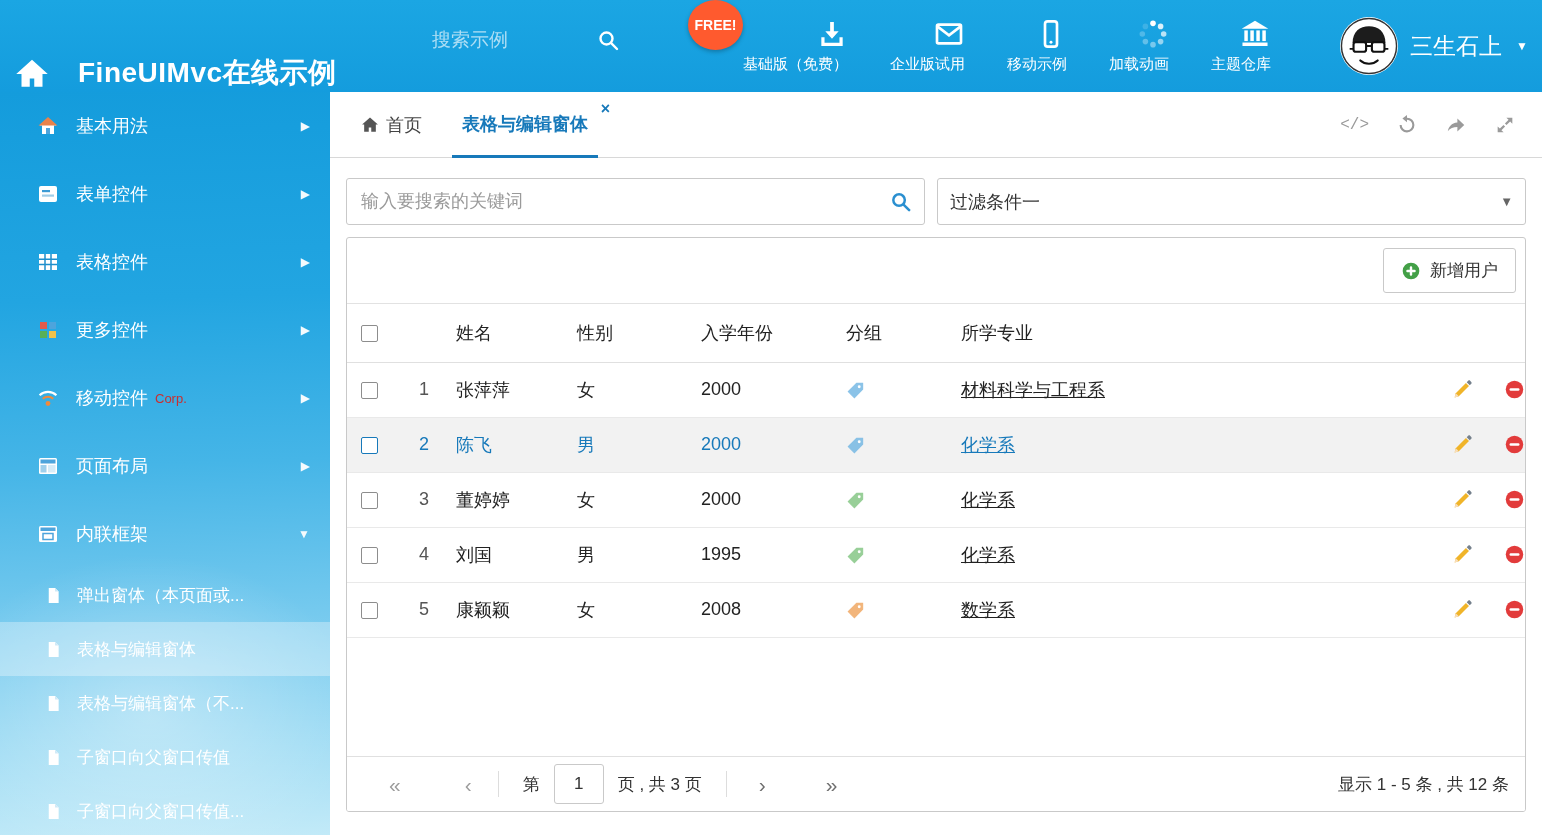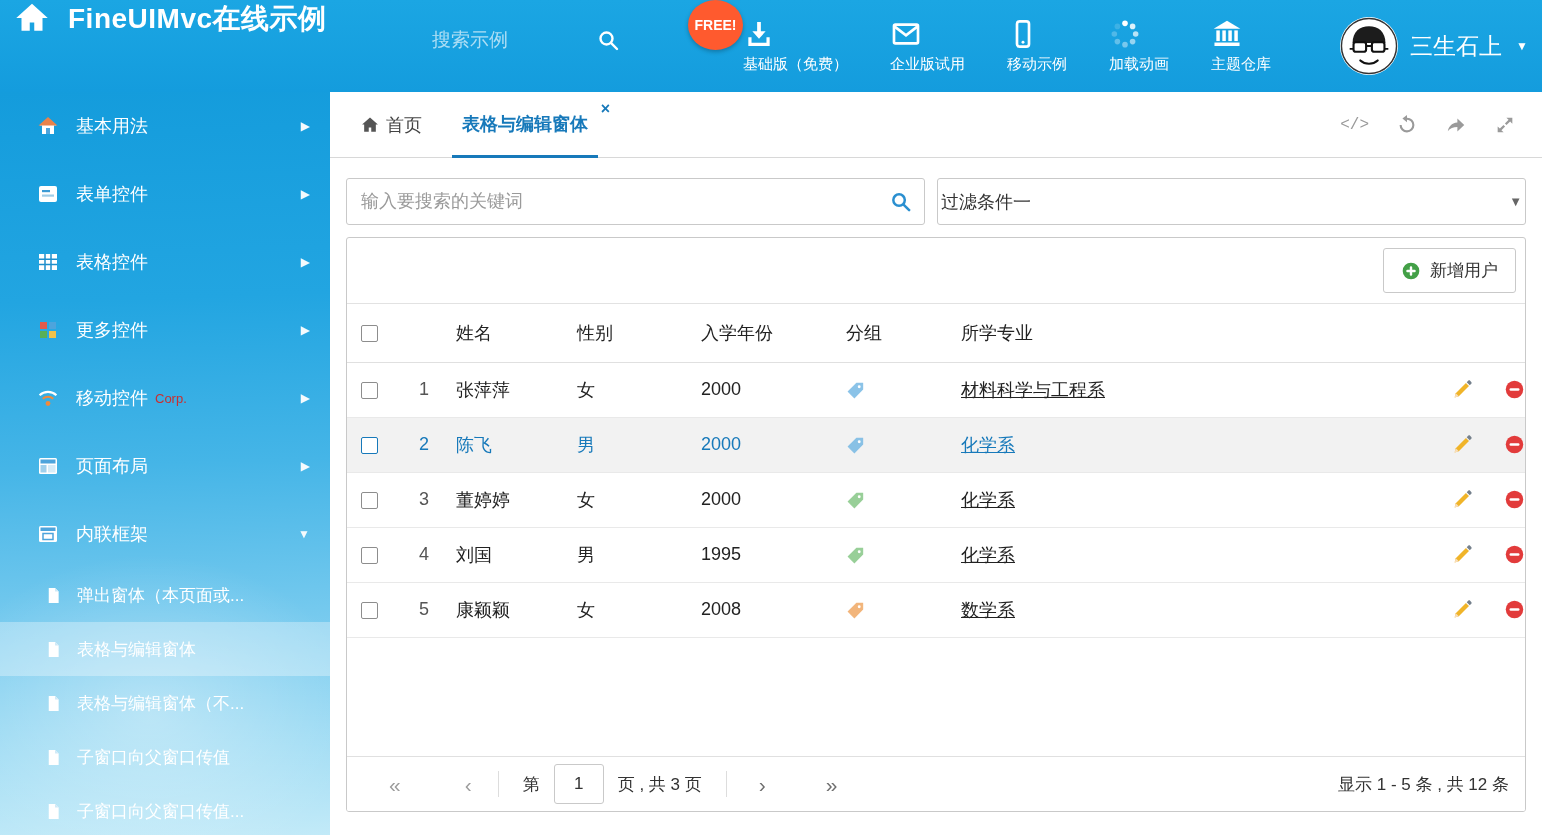--- a/index.html
+++ b/index.html
@@ -3,33 +3,33 @@
 <meta charset="utf-8">
 <style>
   *{box-sizing:border-box;margin:0;padding:0}
   html,body{width:1542px;height:835px}
   body{font-family:"Liberation Sans","DejaVu Sans",sans-serif;overflow:hidden;background:#fff}
   .app{position:relative;width:1542px;height:835px;overflow:hidden}
 
   
   .header{position:absolute;left:0;top:0;width:1542px;height:92px;
     background:linear-gradient(180deg,#1ba6e3 0%,#149cdd 100%);color:#fff;z-index:5}
-  .brand{position:absolute;left:14px;top:0;height:92px;display:flex;align-items:flex-start;gap:18px;cursor:pointer}
+  .brand{position:absolute;left:14px;top:0;height:92px;display:flex;align-items:flex-end;gap:28px;cursor:pointer}
   .brand .bicon{width:36px;height:36px;display:block}
   .brand-title{font-size:28px;font-weight:bold;letter-spacing:.5px}
   .hdr-search{position:absolute;left:432px;top:28px;display:flex;align-items:center;gap:14px}
   .hdr-search input{background:transparent;border:none;outline:none;color:rgba(255,255,255,.85);
     font-size:19px;width:150px;font-family:inherit}
   .hdr-search input::placeholder{color:rgba(255,255,255,.65)}
   .hdr-search .sicon{width:24px;height:24px;color:#fff}
   .free-badge{position:absolute;left:688px;top:0;width:55px;height:50px;border-radius:50%;
     background:#ff5a2e;display:flex;align-items:center;justify-content:center;
     font-size:14px;font-weight:bold;color:#fff;box-shadow:0 2px 4px rgba(0,0,0,.25);z-index:6}
   .hdr-nav{position:absolute;left:722px;top:0;height:92px;display:flex;align-items:center}
-  .nav-item{display:flex;flex-direction:column;align-items:flex-start;justify-content:center;
+  .nav-item{display:flex;flex-direction:column;align-items:flex-end;justify-content:center;
     height:92px;padding:0 21px;cursor:pointer}
   .nav-item .nicon{width:32px;height:32px;display:block}
   .nav-label{font-size:15px;margin-top:5px;white-space:nowrap}
   .hdr-user{position:absolute;right:14px;top:0;height:92px;display:flex;align-items:center;gap:12px;cursor:pointer}
   .avatar{width:58px;height:58px;border-radius:50%;overflow:hidden;background:#fff;flex:0 0 auto}
   .user-name{font-size:23px}
   .user-caret{font-size:12px;margin-left:2px}
 
   
   .sidebar{position:absolute;left:0;top:92px;width:330px;height:743px;overflow:hidden;
@@ -58,21 +58,21 @@
   .tool{width:22px;height:22px;cursor:pointer;display:flex;align-items:center;justify-content:center}
   .tool.code{font-family:"Liberation Mono","DejaVu Sans Mono",monospace;font-size:16px;width:auto}
 
   .filter-row{display:flex;gap:12px;margin:20px 16px 0}
   .search-box{position:relative;width:579px;height:47px}
   .search-box input{width:100%;height:100%;border:1px solid #c9c9c9;border-radius:3px;font-size:18px;
     padding:0 46px 0 14px;color:#333;outline:none;font-family:inherit}
   .search-box input::placeholder{color:#9a9a9a}
   .search-box .sicon{position:absolute;right:13px;top:12px;width:23px;height:23px;color:#2a8fd0;cursor:pointer}
   .dropdown{flex:1;height:47px;border:1px solid #c9c9c9;border-radius:3px;display:flex;align-items:center;
-    justify-content:space-between;padding:0 3px;font-size:18px;color:#333;cursor:pointer;background:#fff}
+    justify-content:space-between;padding:0 12px;font-size:18px;color:#333;cursor:pointer;background:#fff}
   .dropdown .caret{color:#666;font-size:13px}
 
   .panel{position:relative;margin:12px 16px 0;height:575px;border:1px solid #c9c9c9;border-radius:3px;
     overflow:hidden;background:#fff}
   .panel-toolbar{height:66px;display:flex;align-items:center;padding:0 9px;border-bottom:1px solid #e2e2e2}
   .btn{display:inline-flex;align-items:center;gap:9px;height:45px;padding:0 17px;border:1px solid #c9c9c9;
     border-radius:3px;background:#fff;font-size:17px;color:#333;cursor:pointer;font-family:inherit}
   .btn .bic{width:20px;height:20px;display:block}
   .btn.add{margin-left:auto}
 

